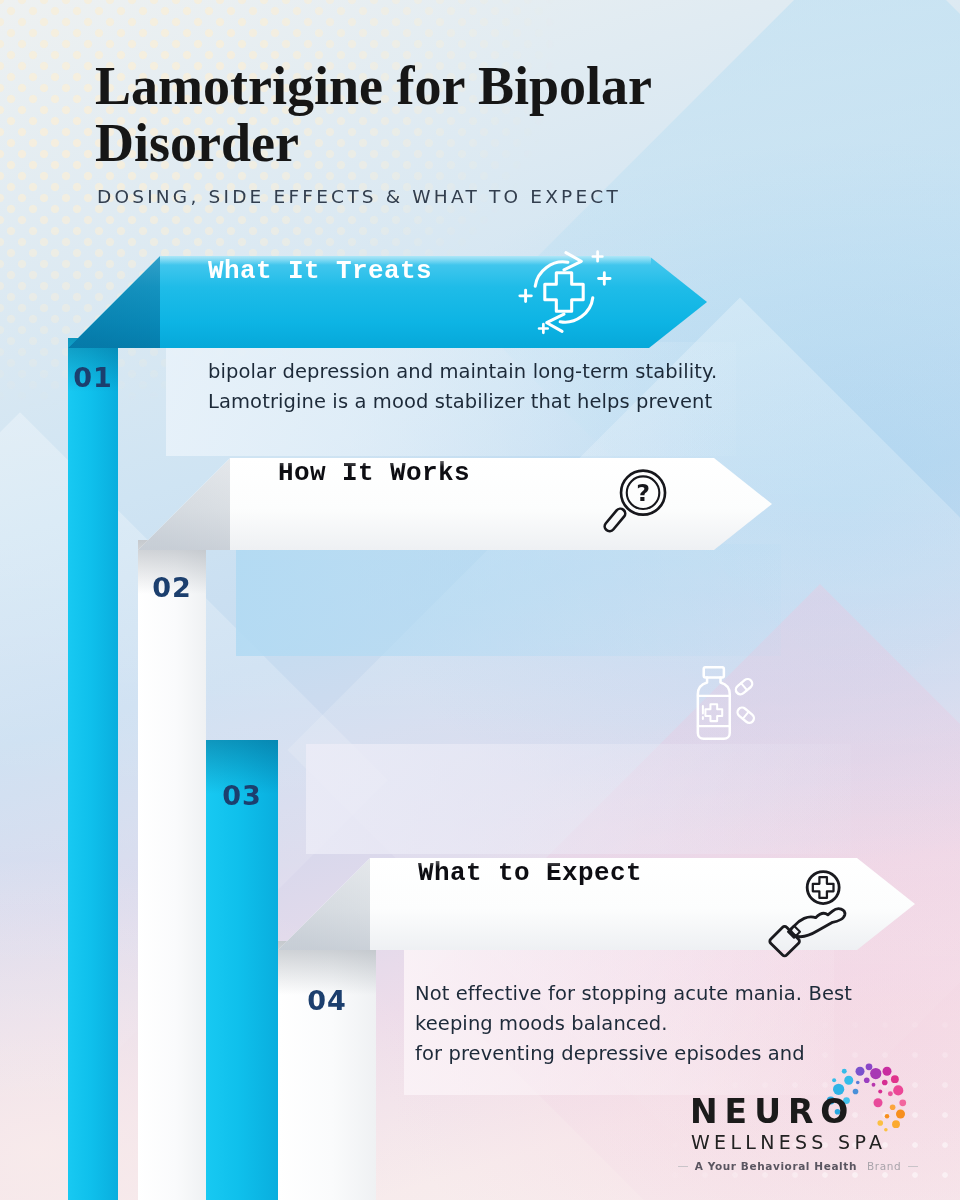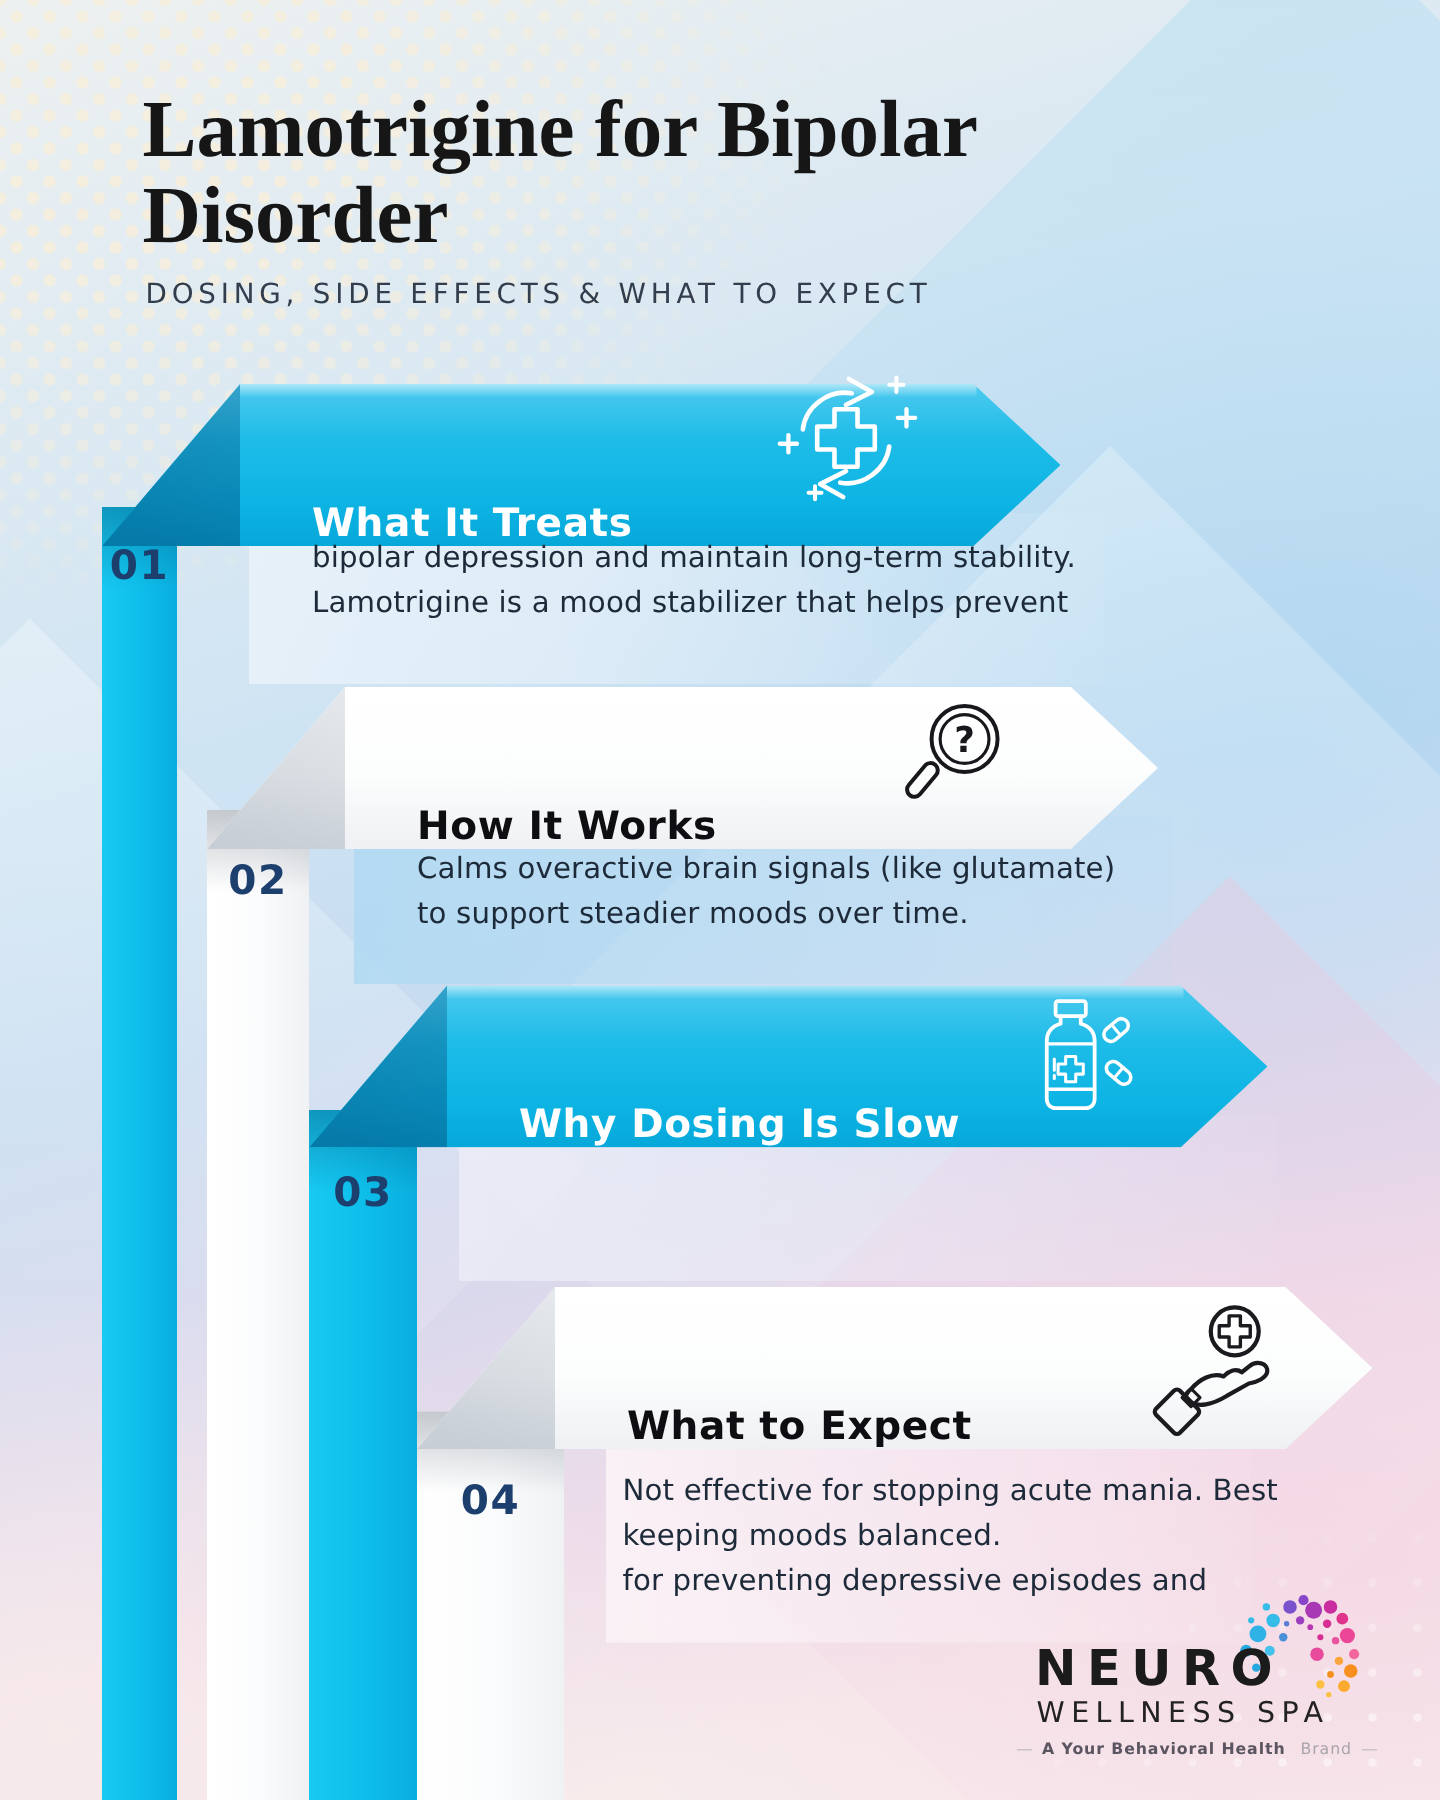--- a/index.html
+++ b/index.html
@@ -45,24 +45,25 @@
     font-family:"Liberation Serif","DejaVu Serif",serif;
     font-weight:700; font-size:54px; line-height:1.06; color:#161616;
   }
   .subtitle {
     position:absolute; left:97px; top:186px;
     font-size:18.5px; letter-spacing:3.2px; font-weight:500; color:#323e4e;
   }
 
   
   .banner {
-    position:absolute; height:108px;
+    position:absolute; height:92px;
     clip-path:polygon(92px 0, calc(100% - 58px) 0, 100% 50%, calc(100% - 58px) 100%, 0 100%);
-    display:flex; align-items:flex-end; padding-left:140px;
+    display:flex; align-items:flex-start; padding-left:140px;
     filter:drop-shadow(0 9px 10px rgba(70,105,140,0.20));
+    font-family:Liberation Mono, monospace;
   }
   .banner::before { 
     content:""; position:absolute; inset:0;
     clip-path:polygon(0 100%, 92px 0, 92px 100%);
   }
   .banner::after { 
     content:""; position:absolute; top:0; left:92px; right:56px; height:9px;
     background:linear-gradient(180deg, rgba(255,255,255,0.55), rgba(255,255,255,0));
   }
   .banner.cyan { background:linear-gradient(180deg,#4ecaef 0%, #1fbce8 34%, #0db4e4 72%, #06a8d9 100%); }
@@ -162,23 +163,20 @@
   <div class="bar white r4">
     <div class="num">04</div>
   </div>
 
   <div class="banner cyan b1">
     <span class="head">What It Treats</span>
   </div>
   <div class="banner white b2">
     <span class="head">How It Works</span>
   </div>
-  <div class="banner cyan b3">
-    <span class="head">Why Dosing Is Slow</span>
-  </div>
   <div class="banner white b4">
     <span class="head">What to Expect</span>
   </div>
 
   <div class="bicon i1">
     <svg viewBox="0 0 100 100" fill="none" stroke="#ffffff" stroke-width="3.2" stroke-linecap="round" stroke-linejoin="round">
       <path d="M42 30 h16 v12 h12 v16 h-12 v12 h-16 v-12 h-12 v-16 h12 Z"></path>
       <path d="M20 44 C22 28 38 16 54 19"></path>
       <path d="M52 9 L68 18 L50 27"></path>
       <path d="M80 56 C78 72 62 84 46 81"></path>
@@ -226,24 +224,20 @@
         </g>
       <g transform="translate(33,71) rotate(45)">
           <rect x="-4.5" y="-4.5" width="9" height="9" stroke-width="2.2"></rect>
         </g>
     </svg>
   </div>
 
   <div class="desc d1">
     <div>bipolar depression and maintain long-term stability.</div>
     <div>Lamotrigine is a mood stabilizer that helps prevent</div>
-  </div>
-  <div class="desc d2">
-    <div>Calms overactive brain signals (like glutamate)</div>
-    <div>to support steadier moods over time.</div>
   </div>
   <div class="desc d4">
     <div>Not effective for stopping acute mania. Best</div>
     <div>keeping moods balanced.</div>
     <div>for preventing depressive episodes and</div>
   </div>
 
   <div class="logo">
     <div class="brain">
       <svg viewBox="0 0 80 70">

